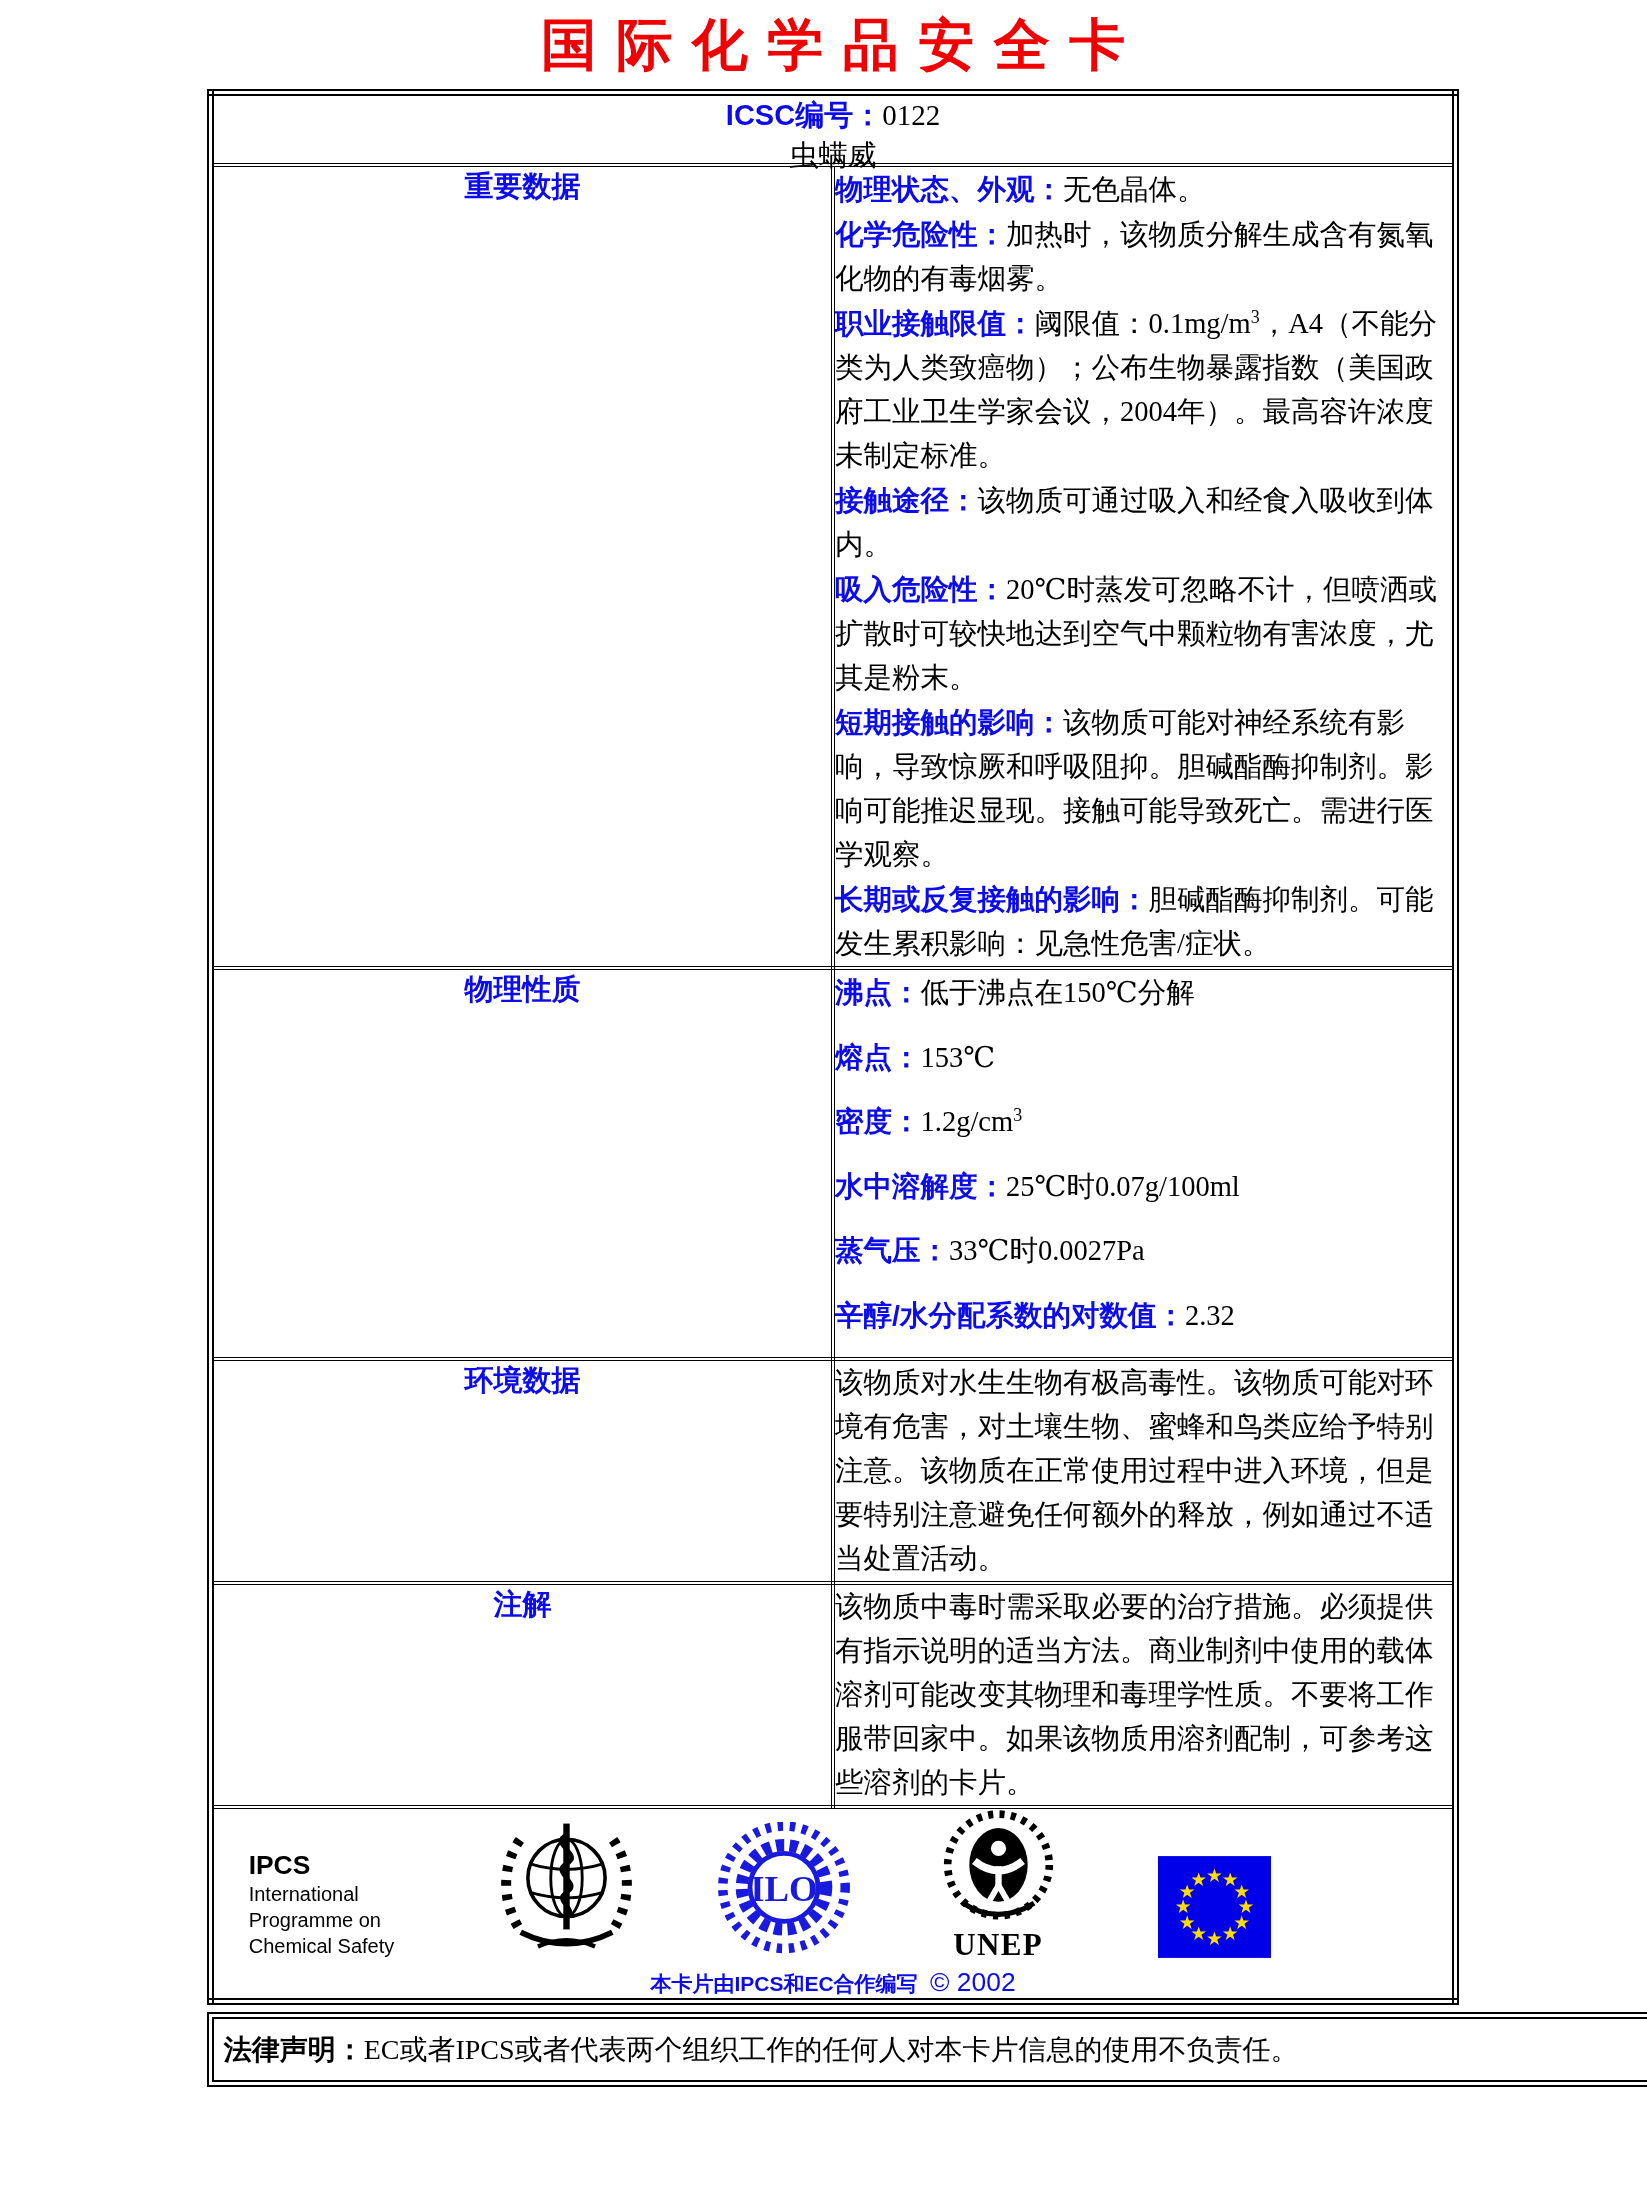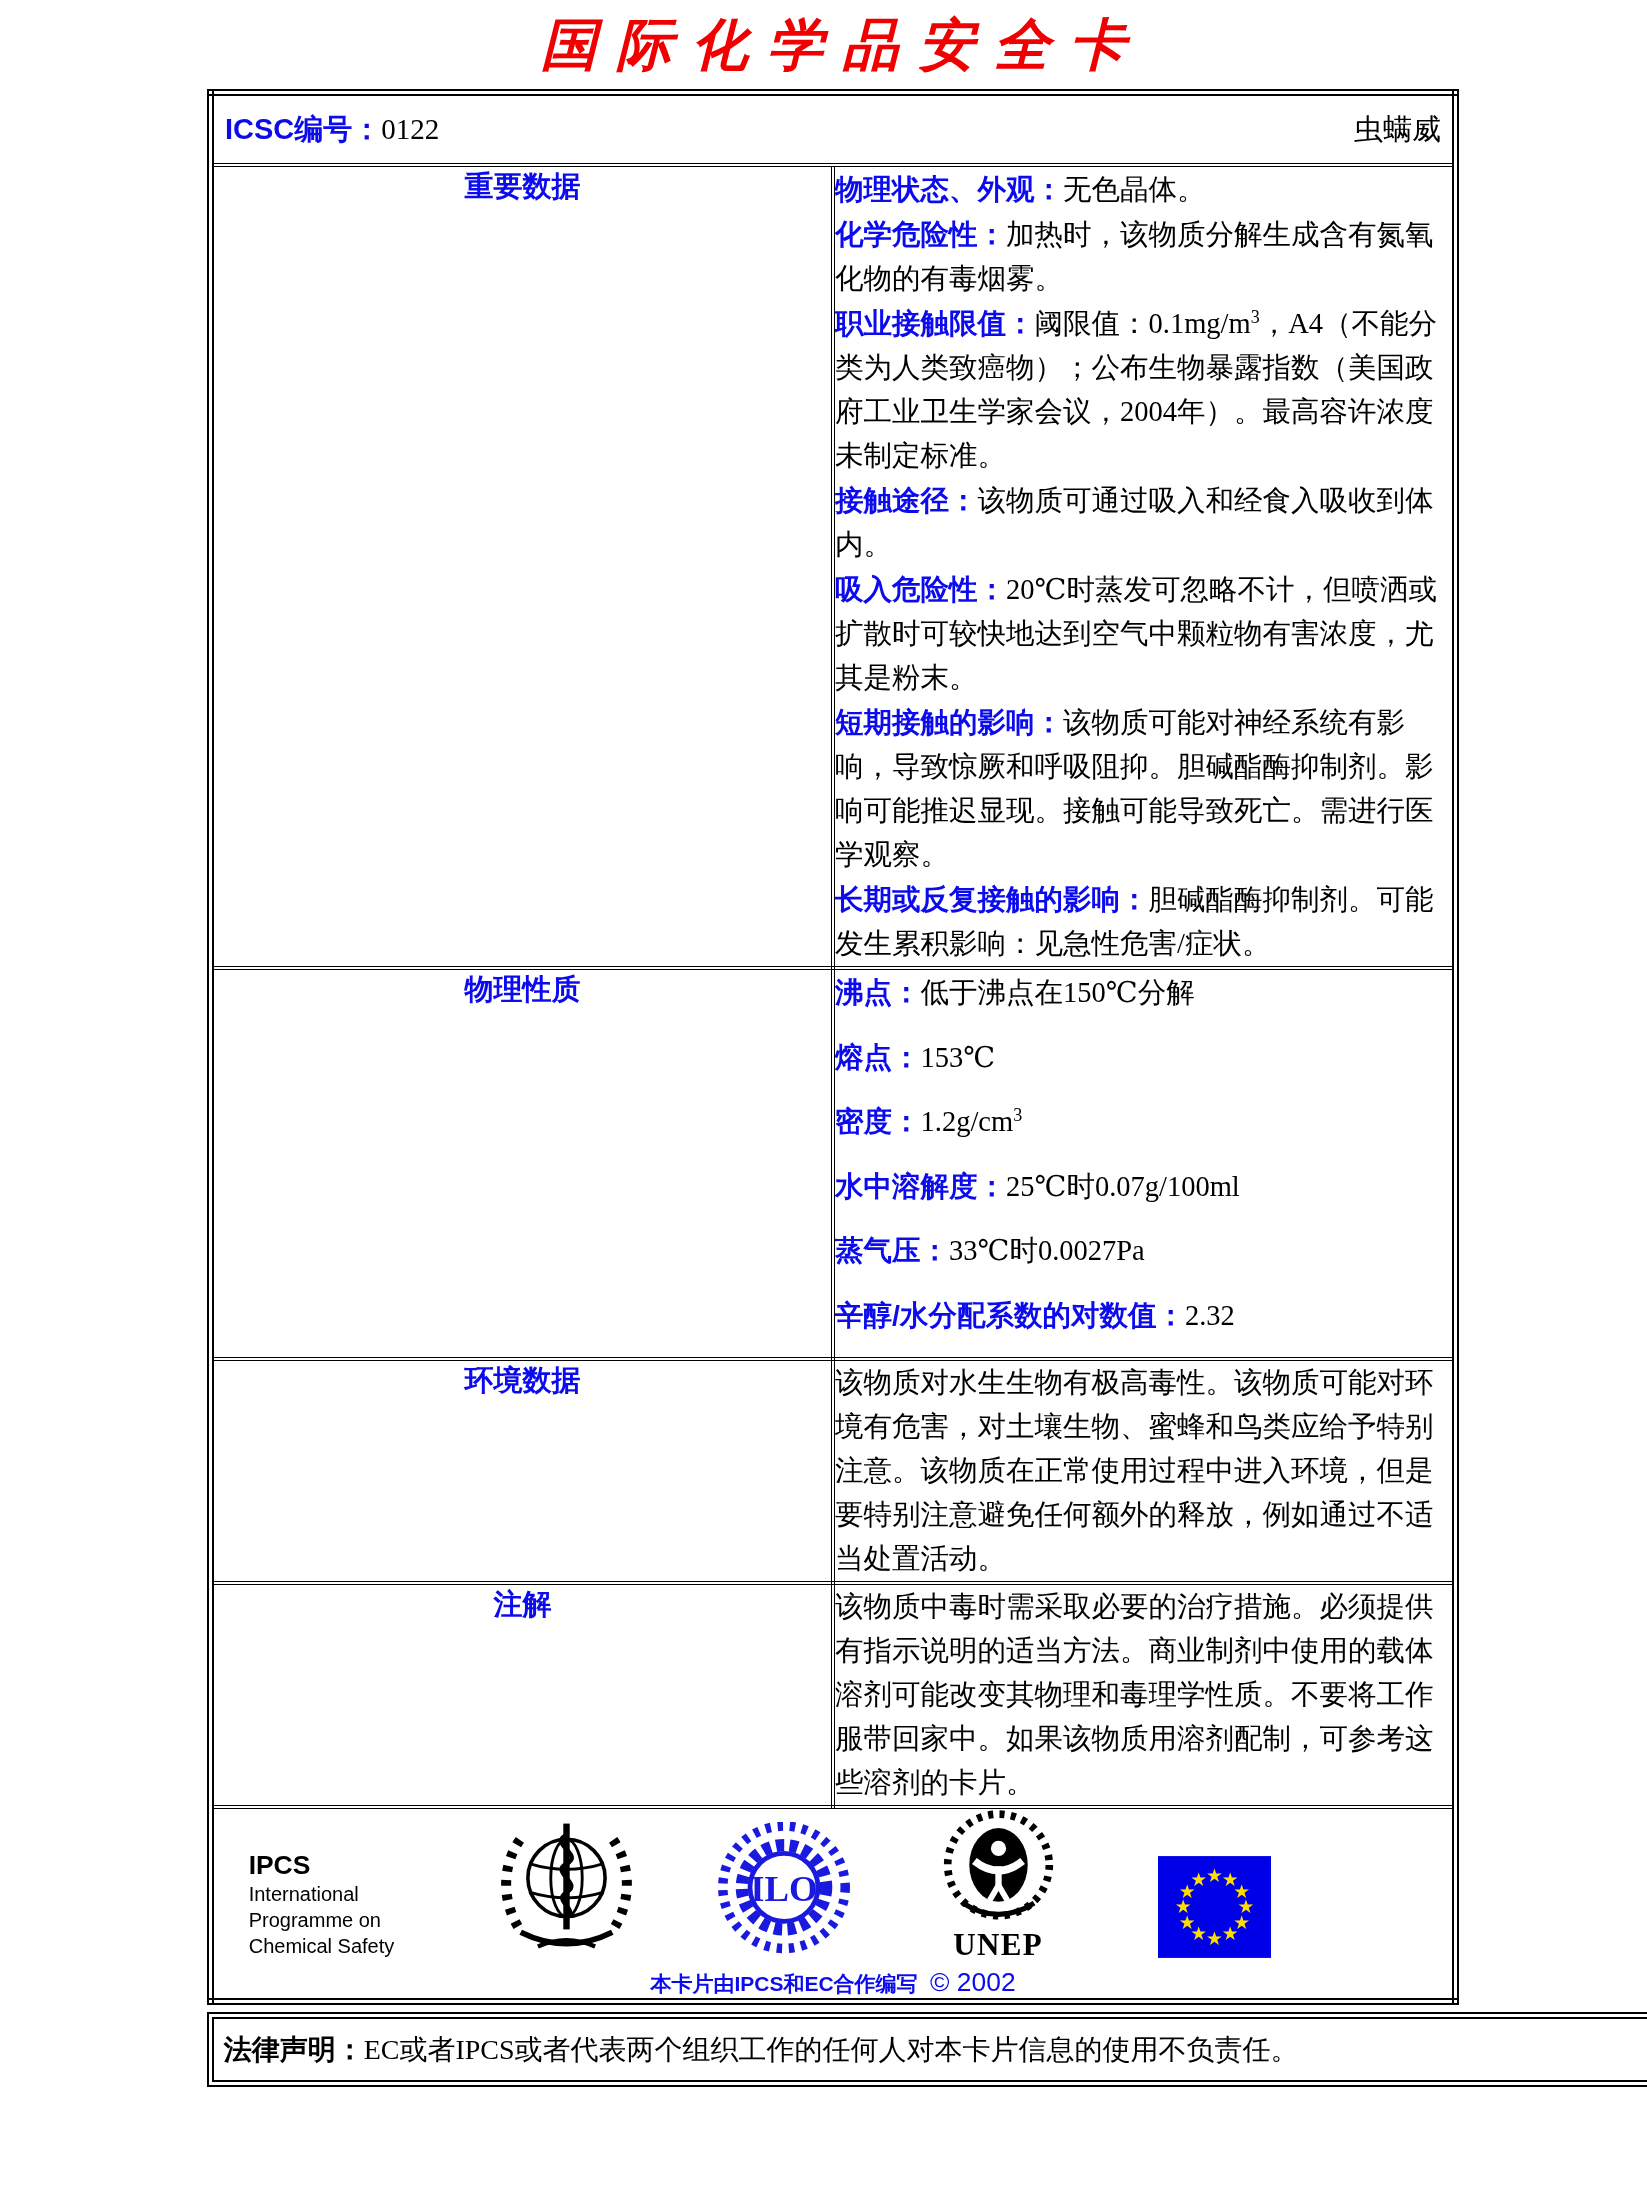--- a/index.html
+++ b/index.html
@@ -8,38 +8,37 @@
     font-family:"Liberation Serif","DejaVu Serif",serif;
     color:#000;
   }
   .page-title{
     width:1252px;margin:11px 0 0 207px;
     text-align:center;
     font-family:"DejaVu Serif","Liberation Serif",serif;
     font-weight:bold;font-size:56px;line-height:67px;
     color:#f00000;letter-spacing:19.5px;text-indent:19.5px;
     white-space:nowrap;
-    font-style:italic;
   }
   table.card{
     margin:11px 0 0 207px;width:1252px;
     border-collapse:collapse;border:7px double #000;
     table-layout:fixed;
   }
   table.card td{border:4.2px double #000;vertical-align:top;padding:0;}
   td.lbl-cell{
     width:173px;text-align:center;vertical-align:middle;
     font-family:"Liberation Sans","DejaVu Sans",sans-serif;
     font-weight:bold;font-size:29px;color:#0b0bee;
     padding:2.8px;
   }
   td.content-cell{padding:5.6px 8.3px;font-size:28.5px;line-height:44px;}
   .hdr-flex{
     display:flex;justify-content:space-between;align-items:center;
-    height:67px;padding:0 11px;font-size:29px;
+    height:67px;padding:0 18px;font-size:29px;flex-direction:column;
   }
   .term{
     font-family:"Liberation Sans","DejaVu Sans",sans-serif;
     font-weight:bold;color:#0b0bee;
   }
   .para{margin:0;}
   .prop-line{margin:0 0 19.5px 0;}
   sup.sp{font-size:18px;line-height:0;}
   
   td.logos-cell{height:174px;padding:7px 0 4.2px 0;}

